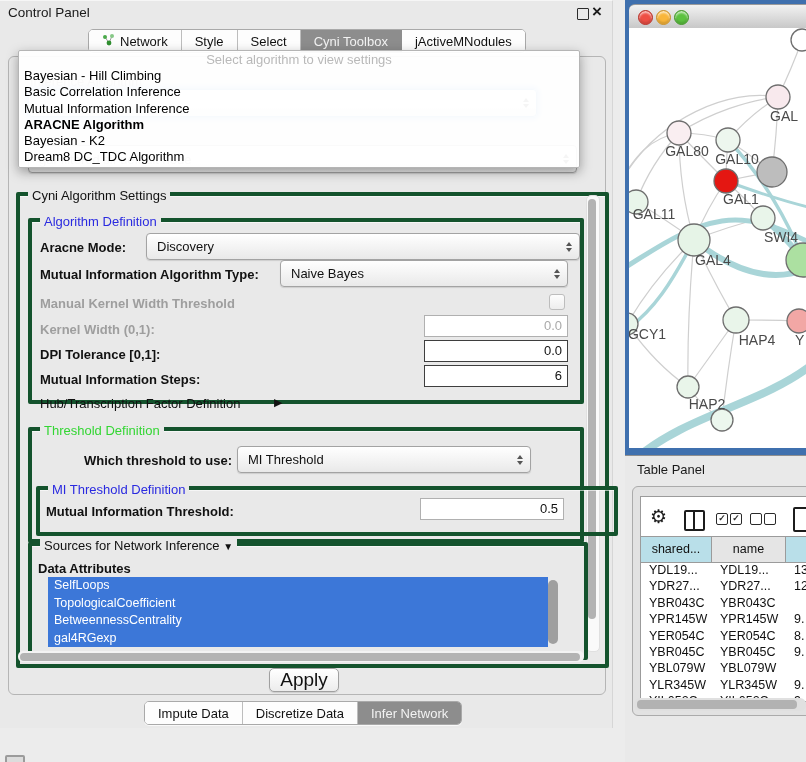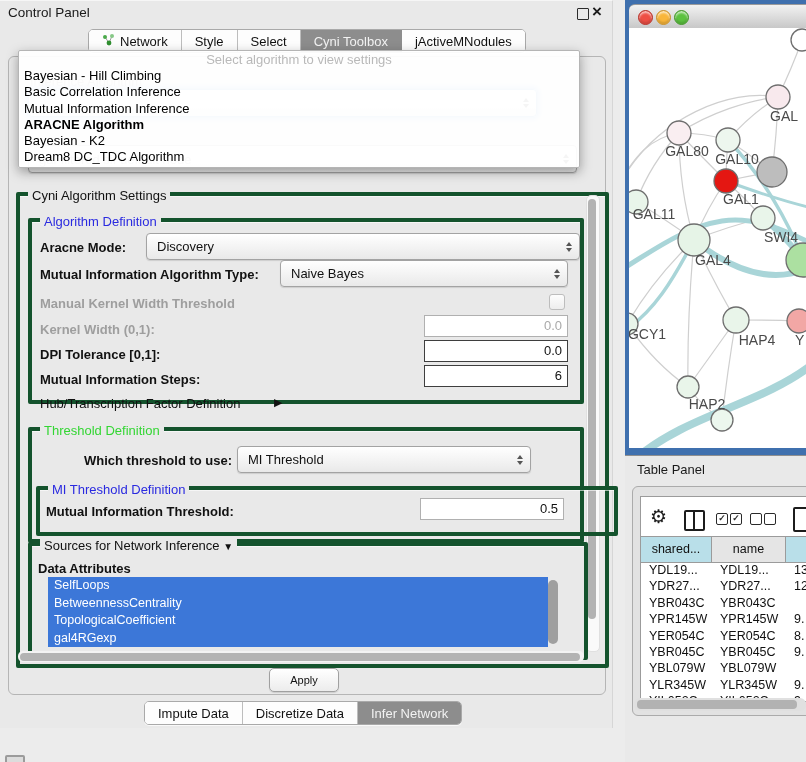--- a/index.html
+++ b/index.html
@@ -41,21 +41,21 @@
   .dis{color:#9e9e9e;font-weight:bold;}
   .field{background:#fff;border:1px solid #b0b0b0;font-size:13px;text-align:right;padding:0 5px;line-height:20px;}
   .field.dark{border:1.5px solid #3e3e3e;}
   .field.gray{color:#a9a9a9;}
   .checkbox{width:14px;height:14px;border:1px solid #bdbdbd;border-radius:3px;background:linear-gradient(#fdfdfd,#ededed);}
   .tri{font-size:11px;color:#111;}
   #attr-list{left:48px;top:576px;width:500px;height:70px;overflow:hidden;background:#3c77d8;}
   .attr-item{height:17.5px;line-height:17.5px;color:#fff;font-size:12.5px;padding-left:6px;background:#3c77d8;}
   .vthumb{background:#b3b3b3;border-radius:5px;}
   .track{background:#f1f1f1;border-radius:5px;}
-  #apply-btn{left:269px;top:667px;width:68px;height:22px;border:1px solid #a0a0a0;border-radius:5px;background:linear-gradient(#ffffff,#ececec);font-size:11px;text-align:center;line-height:22px;box-shadow:0 1px 1px rgba(0,0,0,.12);}
+  #apply-btn{left:269px;top:667px;width:68px;height:22px;border:1px solid #a0a0a0;border-radius:5px;background:linear-gradient(#ffffff,#ececec);font-size:19px;text-align:center;line-height:22px;box-shadow:0 1px 1px rgba(0,0,0,.12);}
   
   #net-frame{left:625px;top:0;width:181px;height:455px;background:#3f70ae;}
   #net-titlebar{left:629px;top:4px;width:177px;height:24px;background:linear-gradient(#f2f2f2,#c6c6c6);border-bottom:1px solid #8e8e8e;border-top:1px solid #9a9a9a;border-top-left-radius:6px;}
   .tl{position:absolute;top:5px;width:13px;height:13px;border-radius:50%;box-shadow:inset 0 2px 2px rgba(255,255,255,.65), inset 0 -2px 2px rgba(0,0,0,.15);}
   #tl-red{left:9px;background:#ee4f45;border:1px solid #b5342c;}
   #tl-yellow{left:27px;background:#f9b63a;border:1px solid #c8912c;}
   #tl-green{left:45px;background:#5cc23f;border:1px solid #47962f;}
   #net-canvas{left:629px;top:28px;width:177px;height:420px;background:#ffffff;}
   
   #right-bottom{left:625px;top:455px;width:181px;height:307px;background:#e9e9e9;border-top:1px solid #8f8f8f;}
@@ -197,22 +197,22 @@
     </div>
     <span class="abs lbl b" style="left:46px;top:503px;">Mutual Information Threshold:</span>
     <div class="abs field" style="left:420px;top:497px;width:132px;height:20px;">0.5</div>
 
     <div class="abs group" style="left:28px;top:541px;width:552px;height:110px;">
       <span class="gtitle"><span>Sources for Network Inference</span> <span class="tri" style="font-size:10px;">▼</span></span>
     </div>
     <span class="abs lbl b" style="left:38px;top:560px;">Data Attributes</span>
     <div id="attr-list" class="abs">
         <div class="attr-item">SelfLoops</div>
+        <div class="attr-item">TopologicalCoefficient</div>
         <div class="attr-item">BetweennessCentrality</div>
-        <div class="attr-item">TopologicalCoefficient</div>
         <div class="attr-item">gal4RGexp</div>
       </div>
     <div class="abs vthumb" style="left:548px;top:579px;width:10px;height:64px;background:#9f9f9f;"></div>
 
     <div class="abs track" style="left:18px;top:650px;width:566px;height:11px;background:#f3f3f3;">
       <div class="vthumb" style="position:absolute;left:2px;top:1.5px;width:560px;height:8px;"></div>
     </div>
 
     <div id="apply-btn" class="abs">Apply</div>
 

